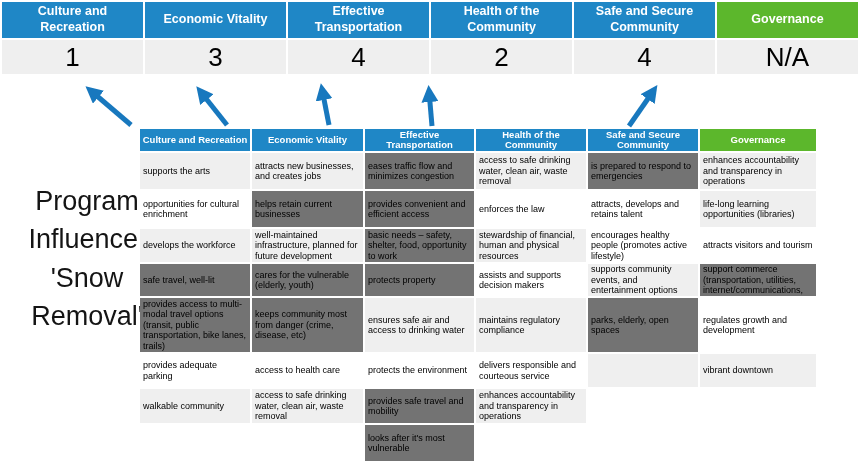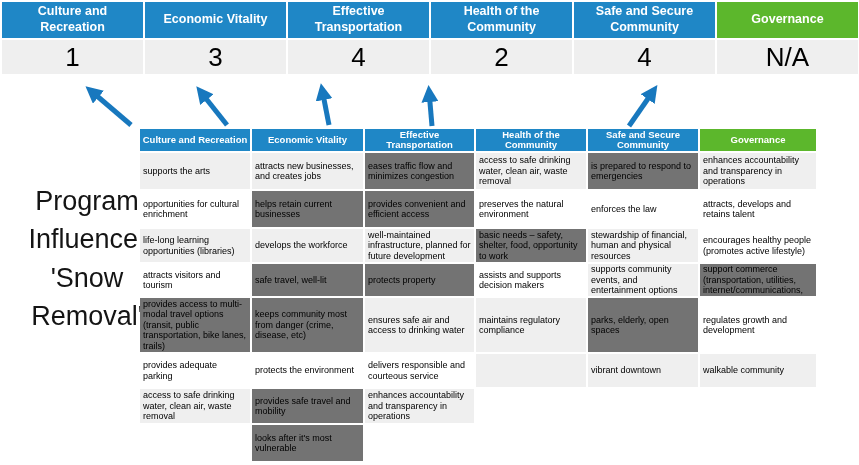--- a/index.html
+++ b/index.html
@@ -100,42 +100,43 @@
     <div class="mh green">Governance</div>
     <div class="mc band">supports the arts</div>
     <div class="mc band">attracts new businesses, and creates jobs</div>
     <div class="mc band hl">eases traffic flow and minimizes congestion</div>
     <div class="mc band">access to safe drinking water, clean air, waste removal</div>
     <div class="mc band hl">is prepared to respond to emergencies</div>
     <div class="mc band">enhances accountability and transparency in operations</div>
     <div class="mc">opportunities for cultural enrichment</div>
     <div class="mc hl">helps retain current businesses</div>
     <div class="mc hl">provides convenient and efficient access</div>
-    <div class="mc">preserves the natural environment</div>
     <div class="mc">enforces the law</div>
     <div class="mc">attracts, develops and retains talent</div>
     <div class="mc band">life-long learning opportunities (libraries)</div>
     <div class="mc band">develops the workforce</div>
     <div class="mc band">well-maintained infrastructure, planned for future development</div>
     <div class="mc band hl">basic needs – safety, shelter, food, opportunity to work</div>
     <div class="mc band">stewardship of financial, human and physical resources</div>
     <div class="mc">encourages healthy people (promotes active lifestyle)</div>
     <div class="mc">attracts visitors and tourism</div>
     <div class="mc hl">safe travel, well-lit</div>
+    <div class="mc hl">cares for the vulnerable (elderly, youth)</div>
     <div class="mc hl">protects property</div>
     <div class="mc">assists and supports decision makers</div>
     <div class="mc band">supports community events, and entertainment options</div>
     <div class="mc band hl">provides infrastructure to support commerce (transportation, utilities, internet/communications, smart cities, etc)</div>
     <div class="mc band hl">provides access to multi-modal travel options (transit, public transportation, bike lanes, trails)</div>
     <div class="mc band hl">keeps community most from danger (crime, disease, etc)</div>
     <div class="mc band">ensures safe air and access to drinking water</div>
     <div class="mc band">maintains regulatory compliance</div>
     <div class="mc hl">parks, elderly, open spaces</div>
     <div class="mc">regulates growth and development</div>
     <div class="mc">provides adequate parking</div>
+    <div class="mc">access to health care</div>
     <div class="mc">protects the environment</div>
     <div class="mc">delivers responsible and courteous service</div>
     <div class="mc band"></div>
     <div class="mc band">vibrant downtown</div>
     <div class="mc band">walkable community</div>
     <div class="mc band">access to safe drinking water, clean air, waste removal</div>
     <div class="mc band hl">provides safe travel and mobility</div>
     <div class="mc band">enhances accountability and transparency in operations</div>
     <div class="mc"></div>
     <div class="mc"></div>

